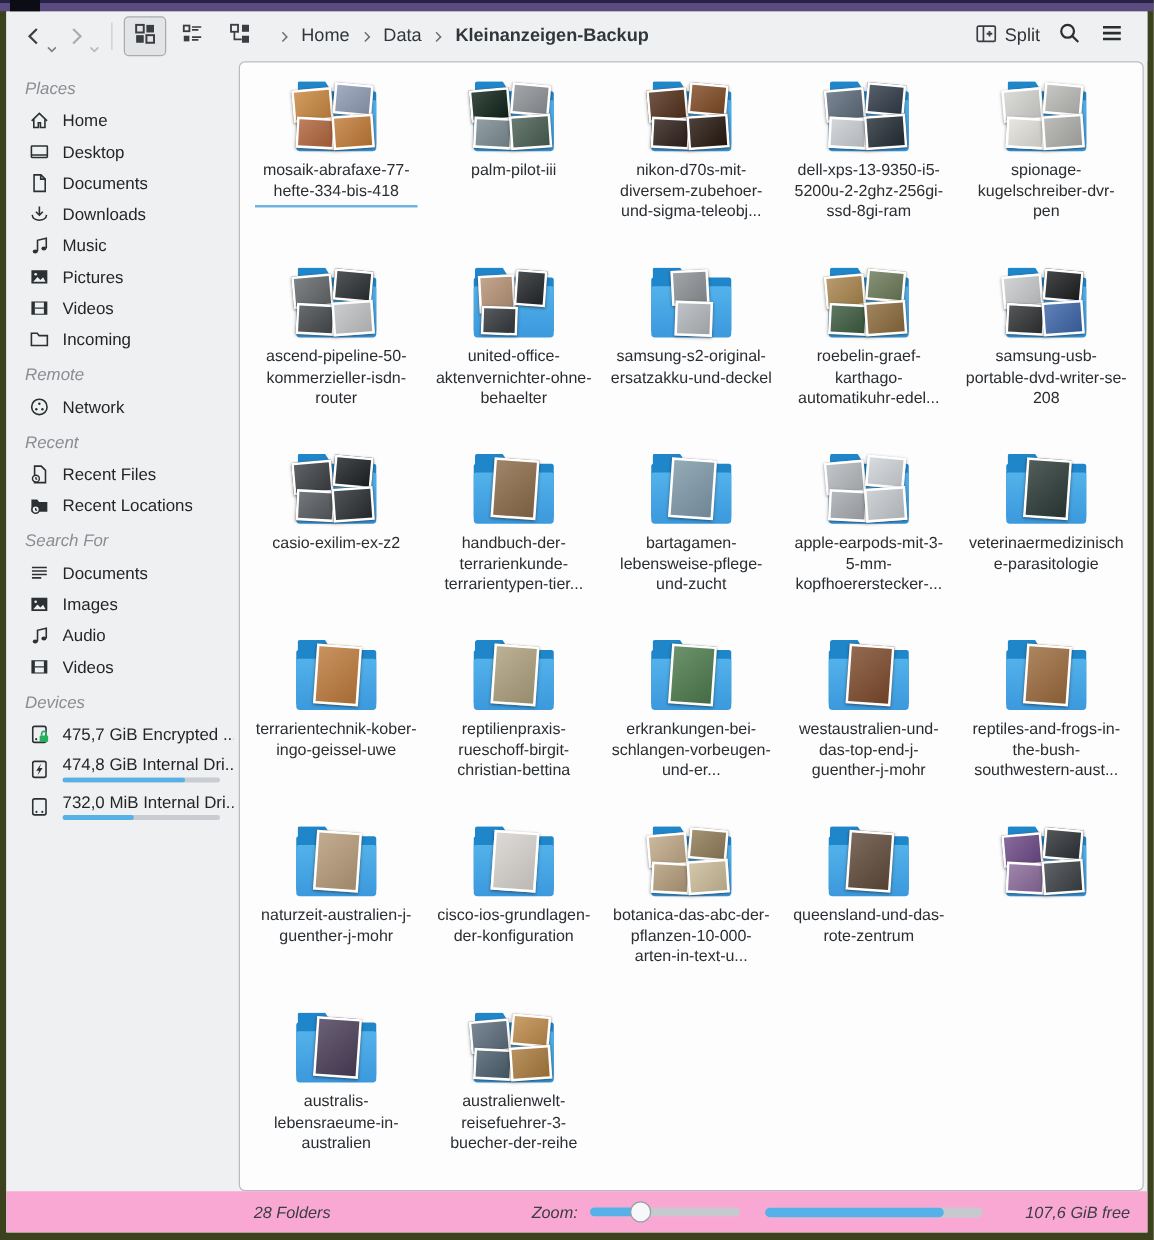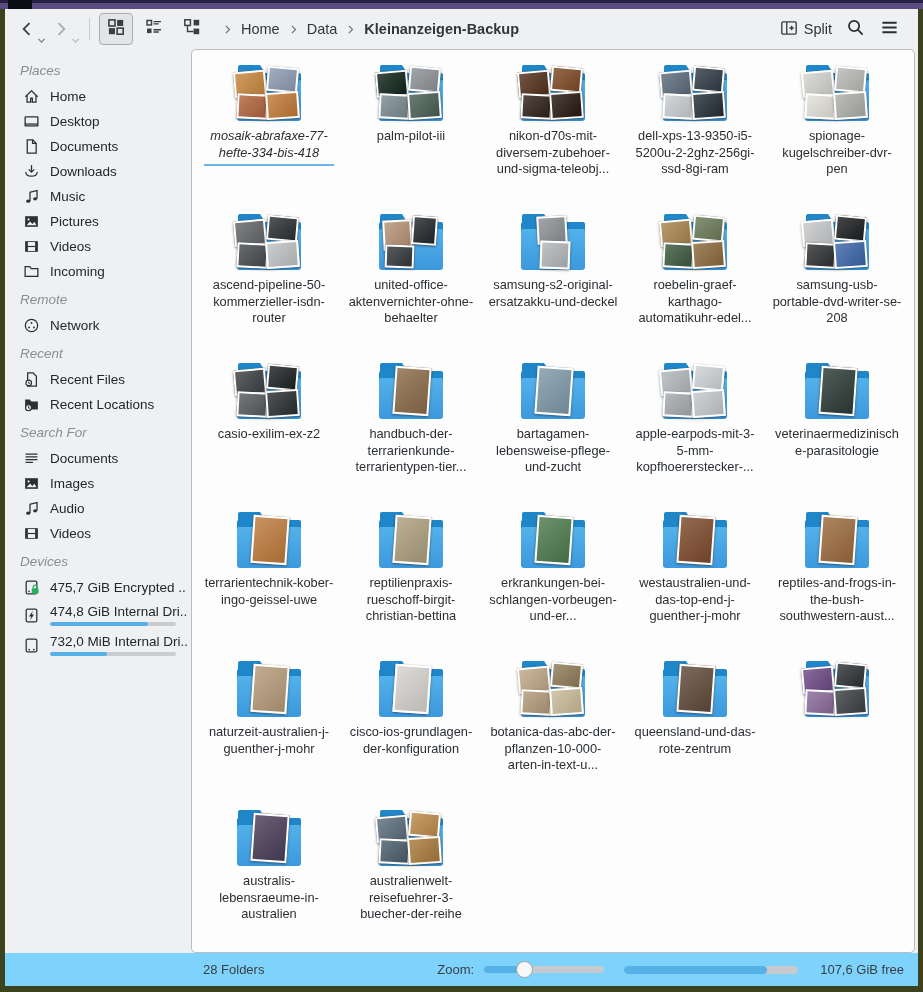--- a/index.html
+++ b/index.html
@@ -47,36 +47,36 @@
   .side-label{font-size:13.5px;color:#232629;white-space:nowrap;overflow:hidden;}
   .side-labelbox{display:flex;flex-direction:column;gap:3px;min-width:0;}
   .usage-bar{width:126px;height:4px;border-radius:2px;background:#c9cdd1;overflow:hidden;}
   .usage-fill{display:block;height:100%;background:var(--usage,#55b1e8);border-radius:2px;}
   .view-wrap{flex:1;min-width:0;padding:0 3px 0 0;display:flex;}
   .view{flex:1;background:#fdfdfd;border:1px solid #b9bdc1;border-radius:5px;overflow:hidden;}
   
   .grid{display:grid;grid-template-columns:repeat(5,1fr);grid-auto-rows:149px;padding:13px 6px 0 6px;}
   .grid-item{display:flex;flex-direction:column;align-items:center;overflow:hidden;}
   .g-label{width:130px;text-align:center;font-size:12.8px;line-height:1.3;color:#2a2e32;margin-top:5px;overflow-wrap:anywhere;}
-  .g-label.current{border-bottom:2px solid var(--underline,#6db3e3);padding-bottom:3px;font-style:italic;}
+  .g-label.current{border-bottom:2px solid var(--underline,#6db3e3);padding-bottom:3px;}
   .folder{width:64px;height:58px;position:relative;flex:0 0 auto;margin-top:2px;}
   .f-tab{position:absolute;left:1px;top:0;width:29px;height:11px;background:var(--folder-dark,#1f86ca);border-radius:2px 2px 0 0;clip-path:polygon(0 0,76% 0,100% 100%,0 100%);}
   .f-back{position:absolute;left:0;right:0;top:8px;height:44px;background:var(--folder-dark,#1f86ca);border-radius:2px;}
   .f-front{position:absolute;left:0;right:0;top:15px;bottom:2px;background:linear-gradient(var(--folder-light,#53b1ea),#3b99dd);border-radius:2px 2px 3px 3px;}
   .thumb{position:absolute;border:2px solid #fff;box-shadow:0 1px 2.5px rgba(0,0,0,.45);background-image:linear-gradient(135deg,rgba(255,255,255,.18),rgba(0,0,0,.12));}
   
-  .statusbar{flex:0 0 33px;height:33px;display:flex;align-items:center;background:#7dd3fc;padding:0 14px 0 198px;font-size:13px;color:#3a3e42;}
+  .statusbar{flex:0 0 33px;height:33px;display:flex;align-items:center;background:#f9a8d4;padding:0 14px 0 198px;font-size:13px;color:#3a3e42;font-style:italic;}
   .zoom-group{margin-left:auto;display:flex;align-items:center;gap:10px;}
   .slider{position:relative;width:120px;height:17px;}
   .slider .track{position:absolute;top:5px;left:0;right:0;height:7px;border-radius:3.5px;background:#c6cace;}
   .slider .fill{position:absolute;top:5px;left:0;height:7px;border-radius:3.5px;background:var(--usage,#55b1e8);}
   .slider .handle{position:absolute;top:0;width:17px;height:17px;border-radius:50%;background:#f7f8f9;border:1px solid #9aa0a5;box-sizing:border-box;}
   .capacity{width:174px;height:8px;border-radius:4px;background:#c6cace;overflow:hidden;margin-left:10px;}
   .capacity .fill{height:100%;background:var(--usage,#55b1e8);border-radius:4px;}
-  .free-text{margin-left:12px;white-space:nowrap;}
+  .free-text{margin-left:24px;white-space:nowrap;}
 </style>
 </head>
 <body>
 
 <div class="frame-top"></div>
 <div class="frame-toptab"></div>
 
 <div class="app">
 
   <div class="toolbar">

